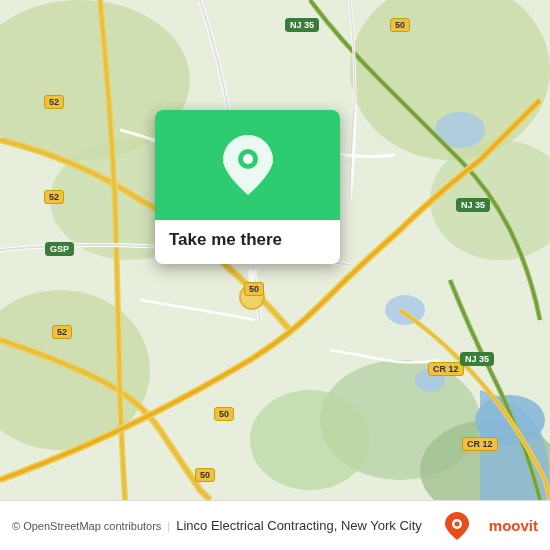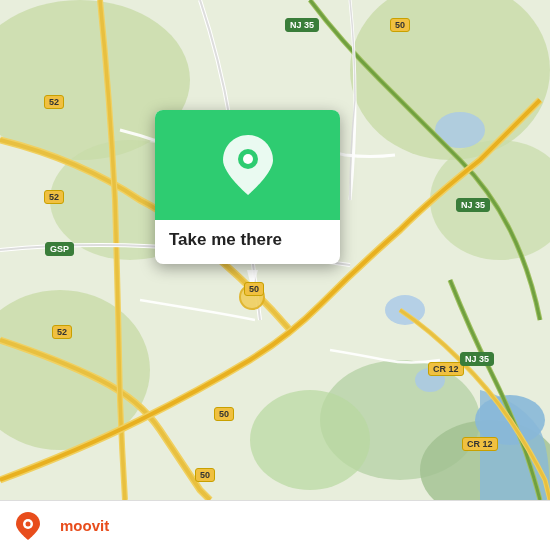--- a/index.html
+++ b/index.html
@@ -217,20 +217,25 @@
         <path d="M 25 0 C 11.2 0 0 11.2 0 25 C 0 38.8 25 60 25 60 C 25 60 50 38.8 50 25 C 50 11.2 38.8 0 25 0 Z" fill="white" opacity="0.9"></path>
         <circle cx="25" cy="24" r="10" fill="#2ecc71"></circle>
         <circle cx="25" cy="24" r="5" fill="white"></circle>
       </svg>
     </div>
     <div id="popup-label">Take me there</div>
   </div>
 </div>
 
 <div id="bottom-bar">
+  <div id="place-info">
+    <span id="copyright-text">© OpenStreetMap contributors</span>
+    <span style="color:#ccc; font-size:11px;">|</span>
+    <span id="place-name">Linco Electrical Contracting, New York City</span>
+  </div>
   <div id="moovit-logo">
 
     <svg class="moovit-icon" viewBox="0 0 32 32" xmlns="http://www.w3.org/2000/svg">
       <path d="M 16 2 C 9.4 2 4 7.4 4 14 C 4 20.6 16 30 16 30 C 16 30 28 20.6 28 14 C 28 7.4 22.6 2 16 2 Z" fill="#e84d1c"></path>
       <circle cx="16" cy="14" r="5" fill="white"></circle>
       <circle cx="16" cy="14" r="2.5" fill="#e84d1c"></circle>
     </svg>
     <span class="moovit-text">moovit</span>
   </div>
 </div>

